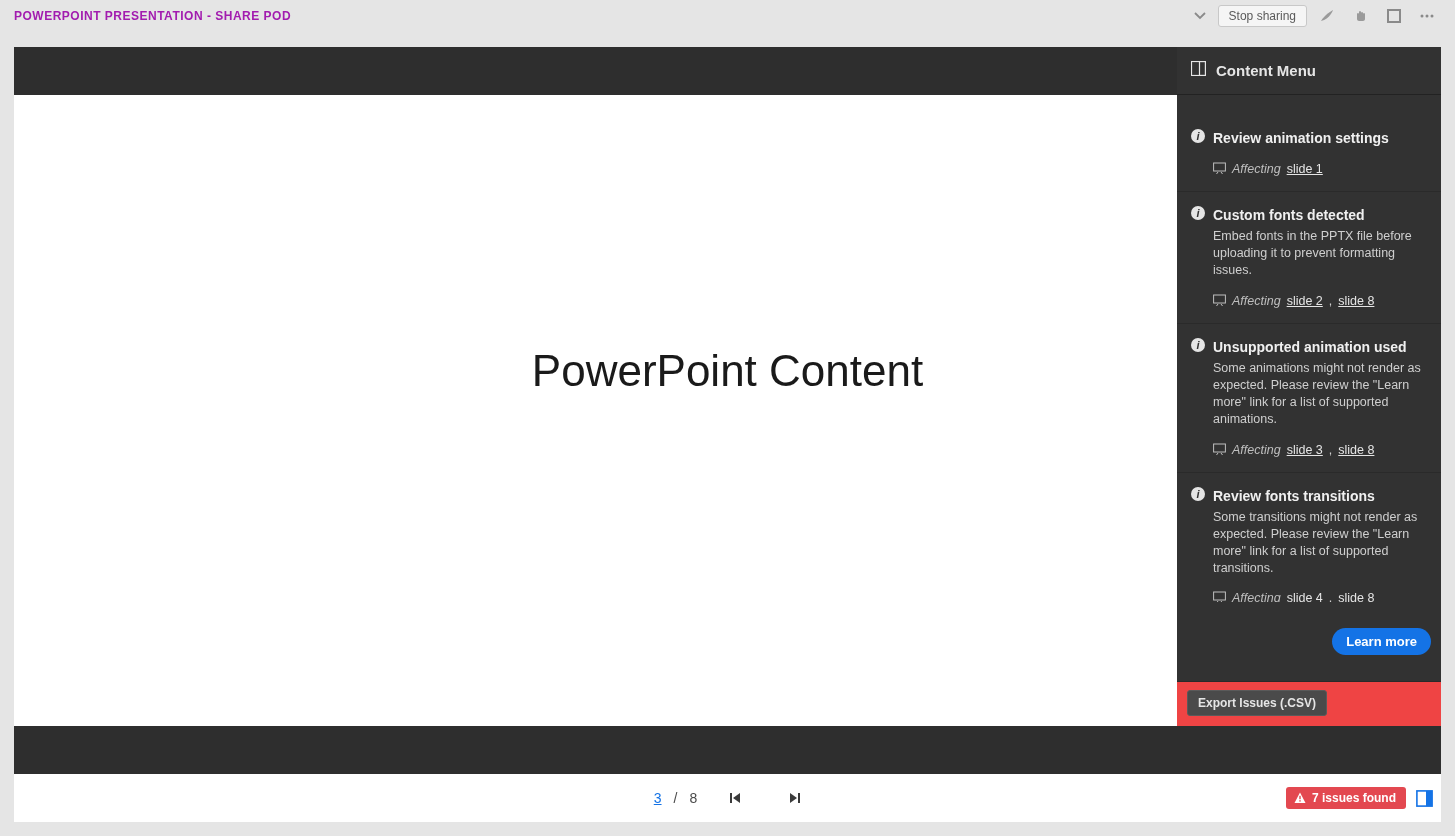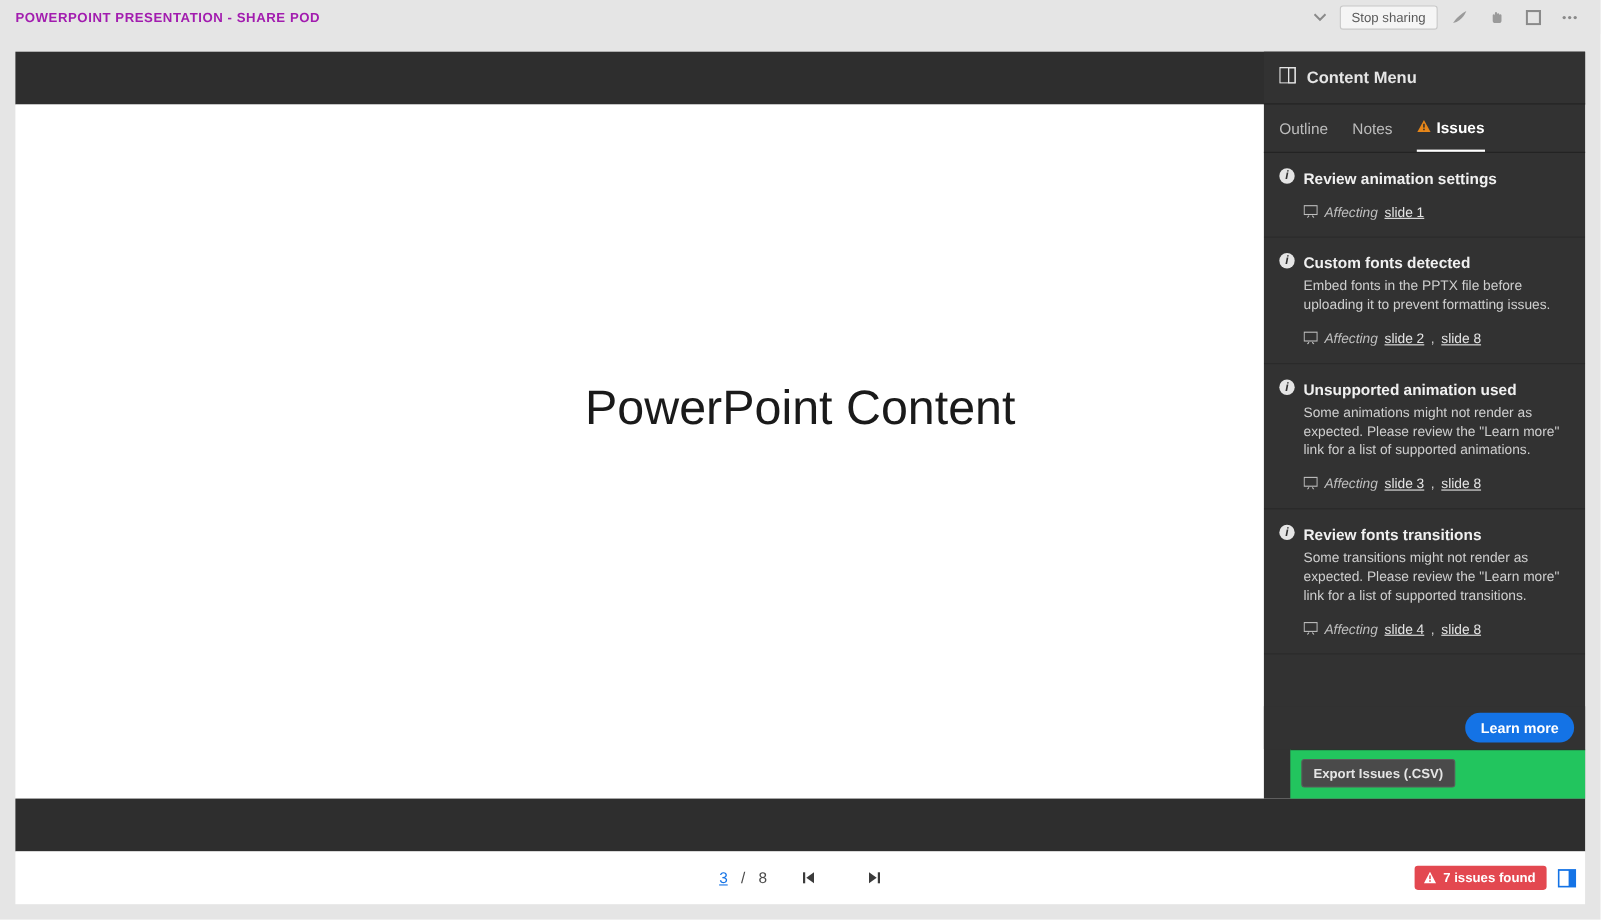--- a/index.html
+++ b/index.html
@@ -84,29 +84,30 @@
       transform: translateY(-40px);
       text-align: right;
     }
     .black-bar-bottom {
       height: 48px;
       background: #2e2e2e;
     }
 
     
     .side-panel {
-      width: 292px;
+      width: 264px;
       background: #323232;
       display: flex;
       flex-direction: column;
       position: absolute;
       top: 0;
       right: 0;
       bottom: 48px;
       color: #fff;
+      gap: 20px;
     }
     .side-panel-header {
       height: 48px;
       display: flex;
       align-items: center;
       gap: 10px;
       padding: 0 14px;
       border-bottom: 1px solid #222;
     }
     .side-panel-header .panel-title {
@@ -198,23 +199,22 @@
       color: #fff;
       border: none;
       border-radius: 14px;
       font-size: 13px;
       font-weight: 600;
       padding: 6px 14px;
       cursor: pointer;
     }
     .export-row {
       padding: 8px 10px 10px 10px;
-      background: #22c55e;
+      background: #ef4444;
       border-top: 1px solid #2a2a2a;
-      margin-left: 24px;
     }
     .export-btn {
       background: #4a4a4a;
       border: 1px solid #5a5a5a;
       color: #e5e5e5;
       font-size: 12px;
       font-weight: 700;
       padding: 5px 10px;
       border-radius: 3px;
       cursor: pointer;
@@ -348,34 +348,20 @@
       <div class="side-panel-header">
         <span>
           <svg width="15" height="15" viewBox="0 0 15 15">
               <rect x="0.5" y="0.5" width="14" height="14" fill="none" stroke="#e5e5e5" stroke-width="1.2"></rect>
               <rect x="8.5" y="0.5" width="6" height="14" fill="none" stroke="#e5e5e5" stroke-width="1.2"></rect>
             </svg>
         </span>
         <span class="panel-title">Content Menu</span>
       </div>
 
-      <div class="tabs">
-        <div class="tab">Outline</div>
-        <div class="tab">Notes</div>
-        <div class="tab active">
-          <span class="warn">
-            <svg width="13" height="13" viewBox="0 0 13 13">
-                <path d="M6.5 1 L12.5 12 L0.5 12 Z" fill="#e68619"></path>
-                <rect x="5.8" y="4.5" width="1.4" height="3.5" fill="#2e2e2e"></rect>
-                <rect x="5.8" y="9" width="1.4" height="1.4" fill="#2e2e2e"></rect>
-              </svg>
-          </span>
-          <span>Issues</span>
-        </div>
-      </div>
 
       <div class="issues-list" id="issues-list">
           <div class="issue">
             <div class="issue-title-row">
               <span class="info-icon-circle">i</span>
               <div class="issue-title">Review animation settings</div>
             </div>
             <div class="affecting-row">
               <span><svg width="13" height="13" viewBox="0 0 13 13">
                   <rect x="0.6" y="2" width="11.8" height="8" fill="none" stroke="#bfbfbf" stroke-width="1"></rect>

